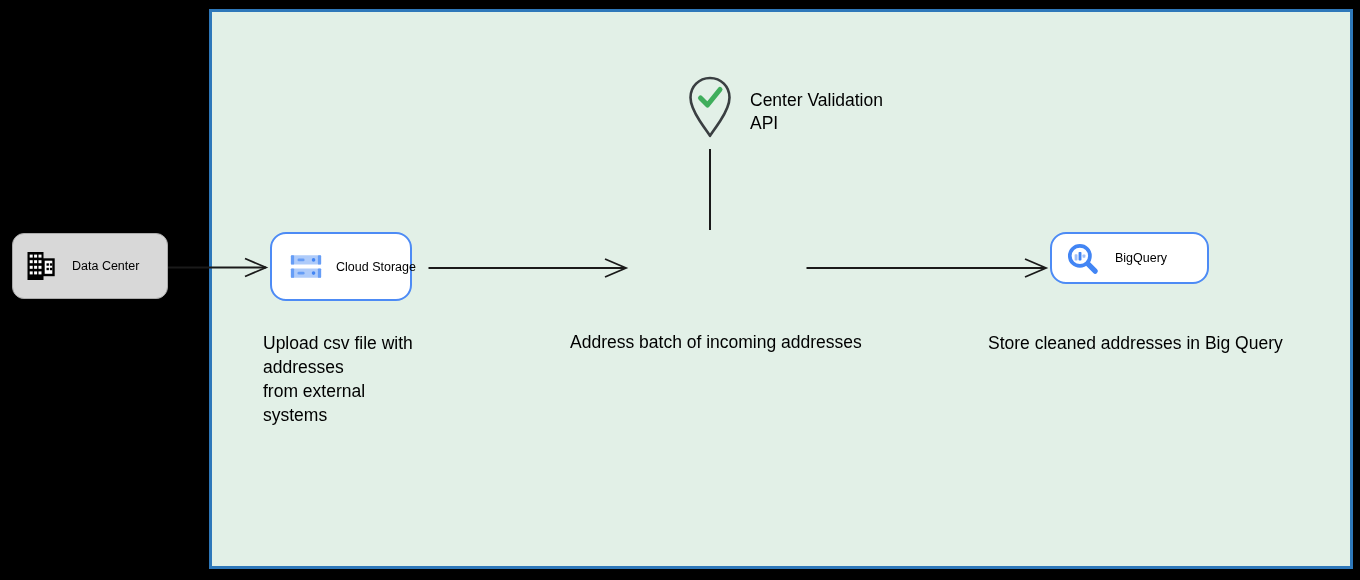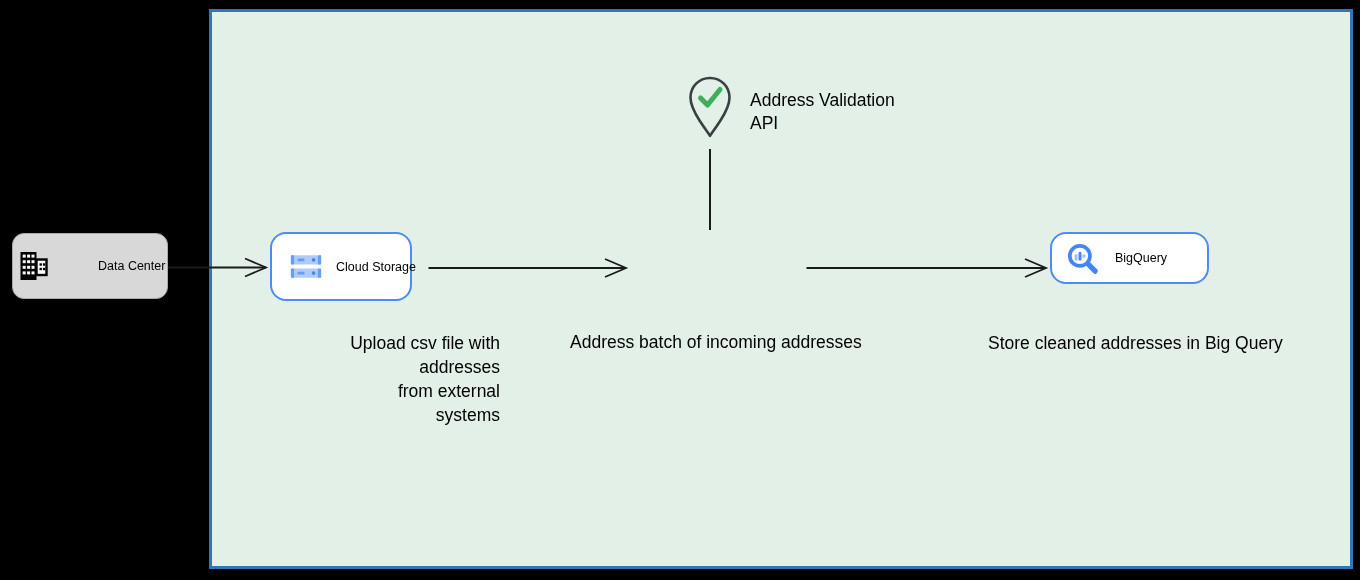--- a/index.html
+++ b/index.html
@@ -17,35 +17,34 @@
   svg.overlay{position:absolute;left:0;top:0;pointer-events:none;}
   .node{
     position:absolute;display:flex;align-items:center;box-sizing:border-box;
     background:#fff;border:2.5px solid #4d8bf5;border-radius:16px;
   }
   .node .label{font-size:12.5px;color:#000;white-space:nowrap;}
   .node .icon{flex:0 0 auto;display:block;}
   #node-data-center{
     left:12px;top:233px;width:156px;height:66px;
     background:#d8d8d8;border:1px solid #ababab;border-radius:12px;
-    padding-left:6px;
-    gap:33px;
+    padding-left:13px;
   }
   #node-data-center .icon{margin-right:17px;}
   #node-cloud-storage{left:270px;top:232px;width:142px;height:69px;padding-left:17px;}
   #node-cloud-storage .icon{margin-right:13px;}
   #node-dataflow{left:629px;top:231px;width:177px;height:71px;padding-left:16px;}
   #node-dataflow .icon{margin-right:12px;}
   #node-bigquery{left:1050px;top:232px;width:159px;height:52px;padding-left:13px;}
   #node-bigquery .icon{margin-right:15px;}
   .caption{
     position:absolute;color:#000;font-size:17.5px;line-height:24px;
     white-space:pre-line;
   }
-  #caption-upload{left:270px;top:331px;width:230px;text-align:right;}
+  #caption-upload{left:263px;top:331px;width:230px;}
   #caption-process{left:570px;top:330px;}
   #caption-store{left:988px;top:331px;}
   #pin{position:absolute;left:687px;top:76px;}
   #label-validation{
     position:absolute;left:750px;top:89px;color:#000;
     font-size:17.5px;line-height:23px;white-space:pre-line;
   }
 </style>
 </head>
 <body>
@@ -127,21 +126,21 @@
       <rect x="15.5" y="12.6" width="3.3" height="9.6" rx="0.8" fill="#4285f4"></rect>
       <rect x="20" y="15.4" width="3.3" height="3.8" rx="0.8" fill="#a0bff7"></rect>
     </svg>
     <span class="label">BigQuery</span>
   </div>
 
   <svg id="pin" width="46" height="66" viewBox="0 0 46 66">
     <path d="M23 2 C12 2 3.5 10.5 3.5 21.5 C3.5 29 8 37.5 12.7 44.7 C17.2 51.6 21 56.8 23 59.8 C25 56.8 28.8 51.6 33.3 44.7 C38 37.5 42.5 29 42.5 21.5 C42.5 10.5 34 2 23 2 Z" fill="none" stroke="#3a3f42" stroke-width="2.6" stroke-linejoin="round"></path>
     <path d="M13.5 22 L20.5 29 L33 13.5" fill="none" stroke="#3fae5c" stroke-width="5" stroke-linecap="round" stroke-linejoin="round"></path>
   </svg>
-  <div id="label-validation">Address Validation
+  <div id="label-validation">Center Validation
 API</div>
 
   <div class="caption" id="caption-upload">Upload csv file with
 addresses
 from external
 systems</div>
   <div class="caption" id="caption-process">Address batch of incoming addresses</div>
   <div class="caption" id="caption-store">Store cleaned addresses in Big Query</div>
 
 </div>

